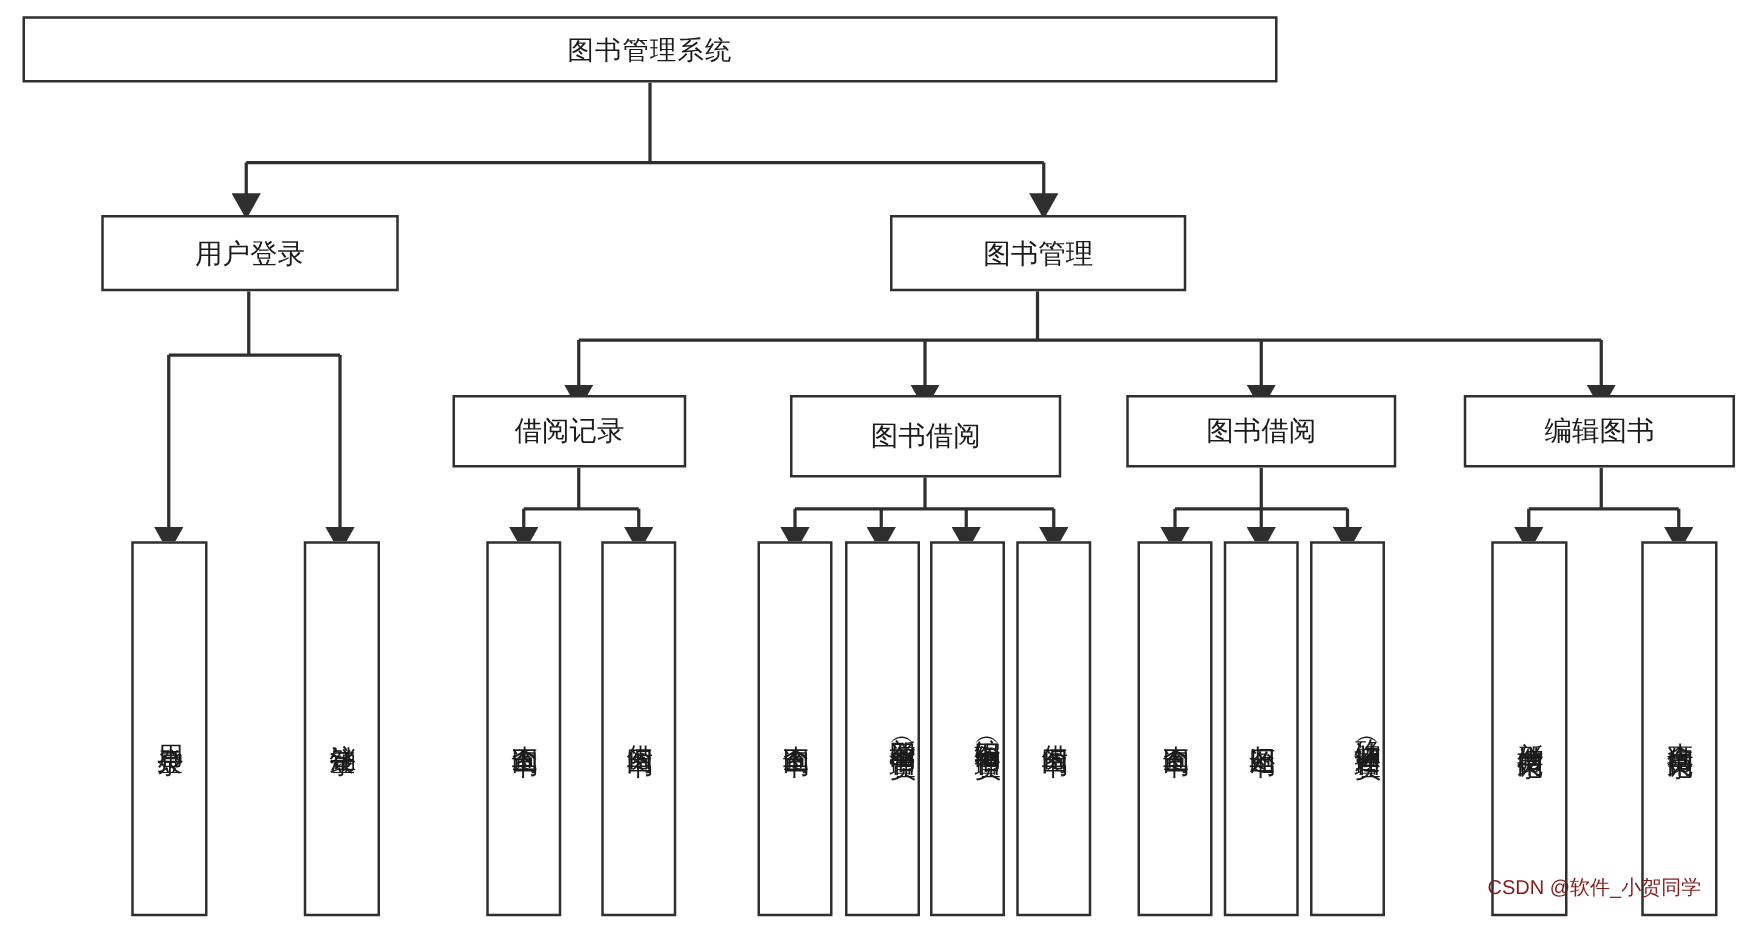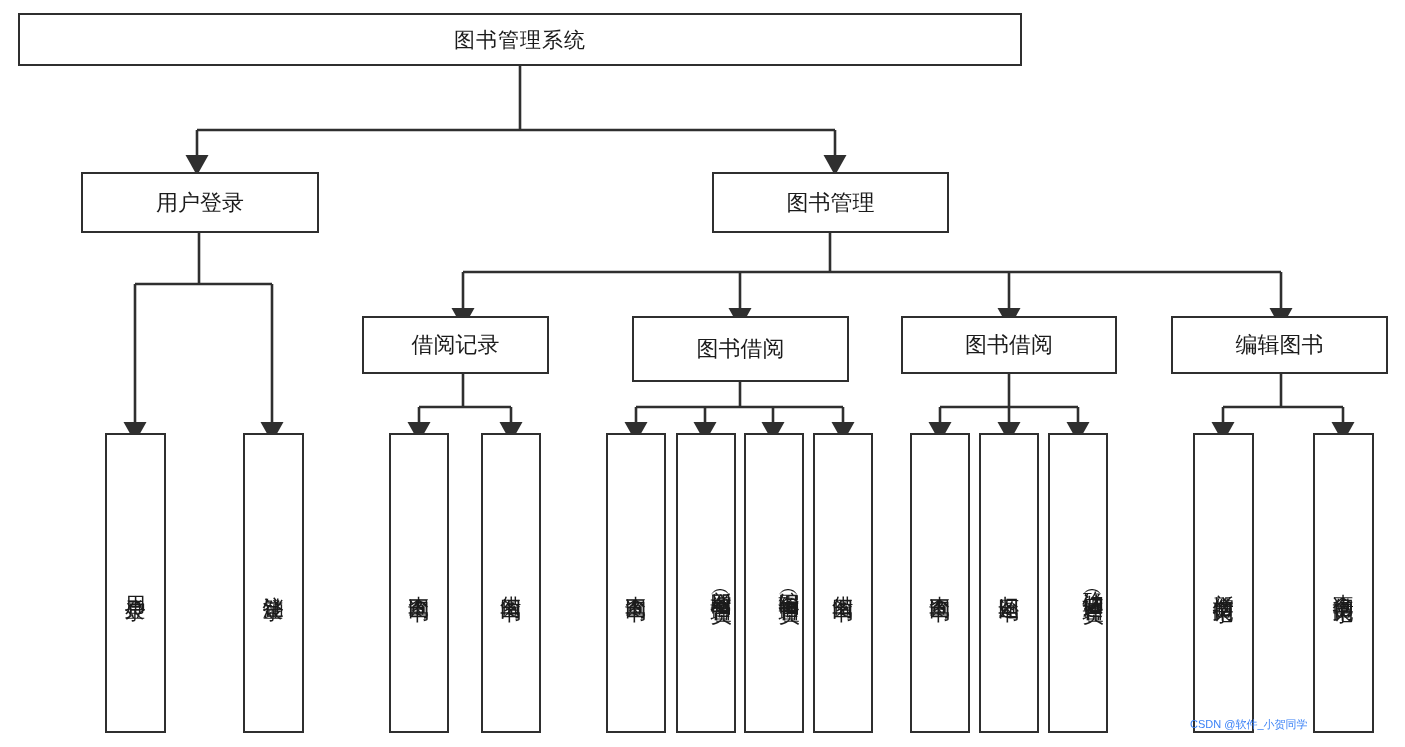--- a/index.html
+++ b/index.html
@@ -7,21 +7,21 @@
   #canvas{position:relative;width:1405px;height:747px;background:#ffffff;overflow:hidden;}
   .node{position:absolute;box-sizing:border-box;background:#ffffff;border:2px solid #2f2f2f;
         display:flex;align-items:center;justify-content:center;color:#1b1b1b;}
   .node.h{font-size:21px;letter-spacing:1px;}
   .node.lvl1{font-size:22px;}
   .node.v{writing-mode:vertical-rl;text-orientation:upright;font-size:21px;
           line-height:1.22;letter-spacing:2px;padding:6px 0;align-items:flex-start;justify-content:center;}
   .node.v.top{align-items:flex-start;}
   .node.v.mid{align-items:center;}
   svg#links{position:absolute;left:0;top:0;width:1405px;height:747px;pointer-events:none;}
-  #watermark{position:absolute;left:1190px;top:717px;font-size:11px;color:#3b82f6;white-space:nowrap;}
+  #watermark{position:absolute;left:1190px;top:700px;font-size:16px;color:#7f1d1d;white-space:nowrap;}
 </style>
 </head>
 <body>
 
 <div id="canvas">
 
   <svg id="links" viewBox="0 0 1405 747">
     <defs>
       <marker id="arrow" markerWidth="9" markerHeight="9" refX="3.2" refY="4.5" orient="auto" markerUnits="strokeWidth">
         <path d="M0,0 L8,4.5 L0,9 z" fill="#2f2f2f"></path>

